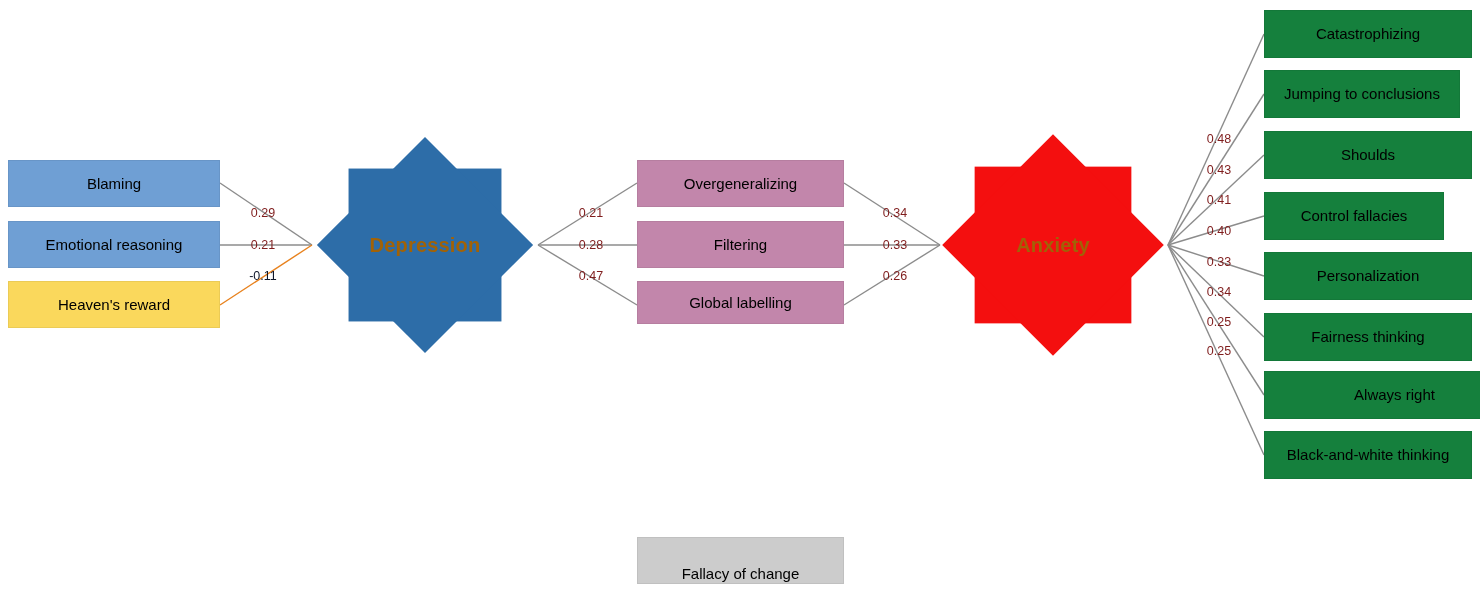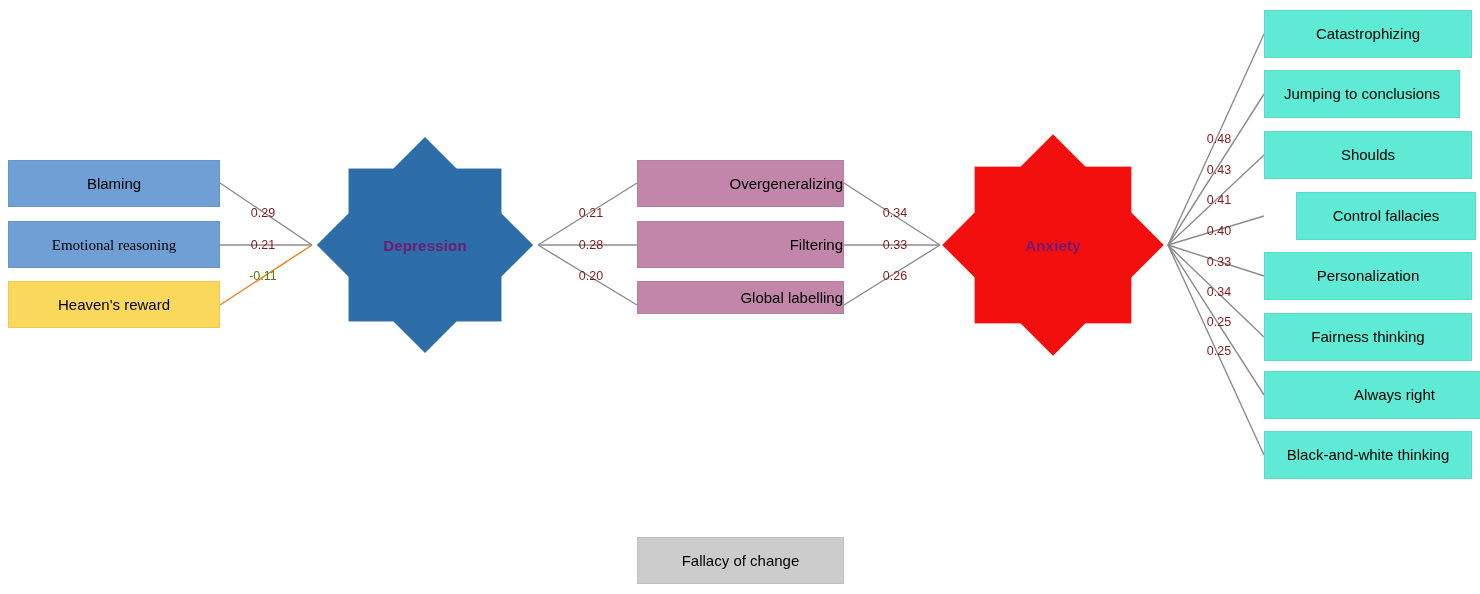--- a/index.html
+++ b/index.html
@@ -31,51 +31,51 @@
     align-items: center;
     justify-content: center;
     text-align: center;
     color: #000000;
     font-size: 15px;
     line-height: 18px;
     border: 1px solid rgba(0,0,0,0.06);
   }
   .node-box.blue   { background: #6f9fd4; }
   .node-box.yellow { background: #fad85c; }
-  .node-box.purple { background: #c286ab; justify-content: flex-end; }
-  .node-box.pink   { background: #5eead4; }
-  .node-box.grey   { background: #cccccc; }
+  .node-box.purple { background: #c286ab; }
+  .node-box.pink   { background: #15803d; }
+  .node-box.grey   { background: #cccccc; align-items: flex-end; }
 
   .star-node {
     position: absolute;
     display: flex;
     align-items: center;
     justify-content: center;
   }
   .star-shape {
     position: absolute;
     left: 0; top: 0;
     width: 100%; height: 100%;
   }
   .star-label {
     position: relative;
     z-index: 3;
-    color: #701a75;
-    font-size: 15px;
+    color: #a16207;
+    font-size: 20px;
     font-weight: bold;
     letter-spacing: 0.2px;
   }
   .edge-label {
     position: absolute;
     font-size: 12.5px;
     color: #7f1d1d;
     white-space: nowrap;
     transform: translate(-50%, -50%);
   }
-  .edge-label.neg { color: #4d7c0f; }
+  .edge-label.neg { color: #0f172a; }
 </style>
 </head>
 <body>
 
 <div id="canvas">
 
   <svg id="edges" viewBox="0 0 1480 594" preserveAspectRatio="none" xmlns="http://www.w3.org/2000/svg">
       <line x1="220" y1="183" x2="312" y2="245" stroke="#8c8c8c" stroke-width="1.4"></line>
       <line x1="220" y1="245" x2="312" y2="245" stroke="#8c8c8c" stroke-width="1.4"></line>
       <line x1="220" y1="305" x2="312" y2="245" stroke="#e8821e" stroke-width="1.4"></line>
@@ -92,49 +92,49 @@
       <line x1="1168" y1="245" x2="1264" y2="276" stroke="#8c8c8c" stroke-width="1.4"></line>
       <line x1="1168" y1="245" x2="1264" y2="337" stroke="#8c8c8c" stroke-width="1.4"></line>
       <line x1="1168" y1="245" x2="1264" y2="395" stroke="#8c8c8c" stroke-width="1.4"></line>
       <line x1="1168" y1="245" x2="1264" y2="455" stroke="#8c8c8c" stroke-width="1.4"></line>
     </svg>
 
   <div id="left-nodes">
       <div class="node-box blue" style="left: 8px; top: 160px; width: 212px; height: 47px;">
         <span>Blaming</span>
       </div>
-      <div class="node-box blue" style="left: 8px; top: 221px; width: 212px; height: 47px; font-family: Liberation Serif, serif;">
+      <div class="node-box blue" style="left: 8px; top: 221px; width: 212px; height: 47px;">
         <span>Emotional reasoning</span>
       </div>
       <div class="node-box yellow" style="left: 8px; top: 281px; width: 212px; height: 47px;">
         <span>Heaven's reward</span>
       </div>
     </div>
   <div id="middle-nodes">
       <div class="node-box purple" style="left: 637px; top: 160px; width: 207px; height: 47px;">
         <span>Overgeneralizing</span>
       </div>
       <div class="node-box purple" style="left: 637px; top: 221px; width: 207px; height: 47px;">
         <span>Filtering</span>
       </div>
-      <div class="node-box purple" style="left: 637px; top: 281px; width: 207px; height: 33px;">
+      <div class="node-box purple" style="left: 637px; top: 281px; width: 207px; height: 43px;">
         <span>Global labelling</span>
       </div>
     </div>
   <div id="right-nodes">
       <div class="node-box pink" style="left: 1264px; top: 10px; width: 208px; height: 48px;">
         <span>Catastrophizing</span>
       </div>
       <div class="node-box pink" style="left: 1264px; top: 70px; width: 196px; height: 48px;">
         <span>Jumping to conclusions</span>
       </div>
       <div class="node-box pink" style="left: 1264px; top: 131px; width: 208px; height: 48px;">
         <span>Shoulds</span>
       </div>
-      <div class="node-box pink" style="left: 1264px; top: 192px; width: 180px; height: 48px; margin-left: 32px;">
+      <div class="node-box pink" style="left: 1264px; top: 192px; width: 180px; height: 48px;">
         <span>Control fallacies</span>
       </div>
       <div class="node-box pink" style="left: 1264px; top: 252px; width: 208px; height: 48px;">
         <span>Personalization</span>
       </div>
       <div class="node-box pink" style="left: 1264px; top: 313px; width: 208px; height: 48px;">
         <span>Fairness thinking</span>
       </div>
       <div class="node-box pink" style="left: 1264px; top: 371px; width: 236px; height: 48px; padding-left: 25px;">
         <span>Always right</span>
@@ -163,21 +163,21 @@
         </svg>
         <span class="star-label">Anxiety</span>
       </div>
     </div>
   <div id="edge-labels">
       <div class="edge-label" style="left: 263px; top: 213px;">0.29</div>
       <div class="edge-label" style="left: 263px; top: 245px;">0.21</div>
       <div class="edge-label neg" style="left: 263px; top: 276px;">-0.11</div>
       <div class="edge-label" style="left: 591px; top: 213px;">0.21</div>
       <div class="edge-label" style="left: 591px; top: 245px;">0.28</div>
-      <div class="edge-label" style="left: 591px; top: 276px;">0.20</div>
+      <div class="edge-label" style="left: 591px; top: 276px;">0.47</div>
       <div class="edge-label" style="left: 895px; top: 213px;">0.34</div>
       <div class="edge-label" style="left: 895px; top: 245px;">0.33</div>
       <div class="edge-label" style="left: 895px; top: 276px;">0.26</div>
       <div class="edge-label" style="left: 1219px; top: 139px;">0.48</div>
       <div class="edge-label" style="left: 1219px; top: 170px;">0.43</div>
       <div class="edge-label" style="left: 1219px; top: 200px;">0.41</div>
       <div class="edge-label" style="left: 1219px; top: 231px;">0.40</div>
       <div class="edge-label" style="left: 1219px; top: 262px;">0.33</div>
       <div class="edge-label" style="left: 1219px; top: 292px;">0.34</div>
       <div class="edge-label" style="left: 1219px; top: 322px;">0.25</div>

